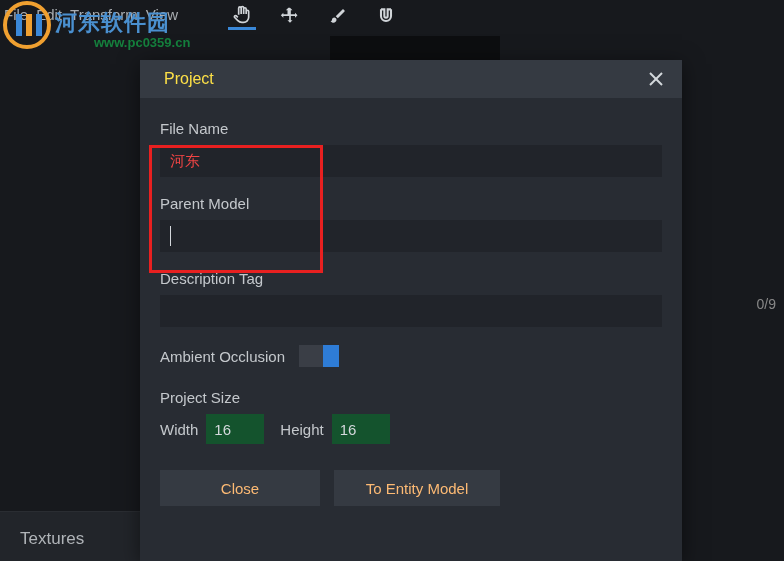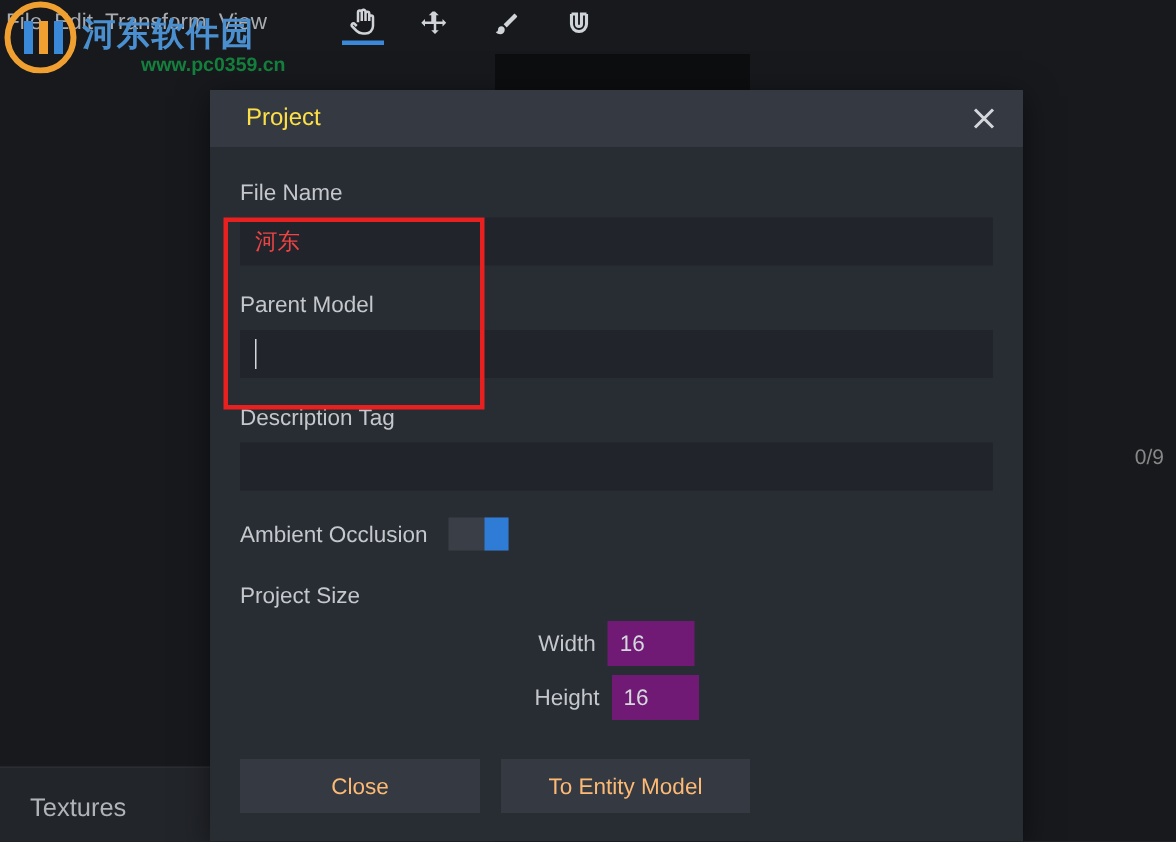--- a/index.html
+++ b/index.html
@@ -185,38 +185,36 @@
     .toggle-handle {
       position: absolute;
       right: 0;
       top: 0;
       width: 16px;
       height: 22px;
       background: #2e7cd6;
     }
     .size-row {
       display: flex;
-      gap: 6px;
-      align-items: center;
+      gap: 16px;
       margin-top: 8px;
-      flex-direction: column;
     }
     .size-field {
       display: flex;
       align-items: center;
       gap: 8px;
     }
     .size-label {
       font-size: 15px;
       color: #c4c8cc;
     }
     .size-input {
       width: 58px;
       height: 30px;
-      background: #701a75;
+      background: #14532d;
       border: none;
       color: #d4d8dc;
       padding: 0 8px;
       font-size: 15px;
       outline: none;
     }
     .button-row {
       display: flex;
       gap: 14px;
       margin-top: 26px;

